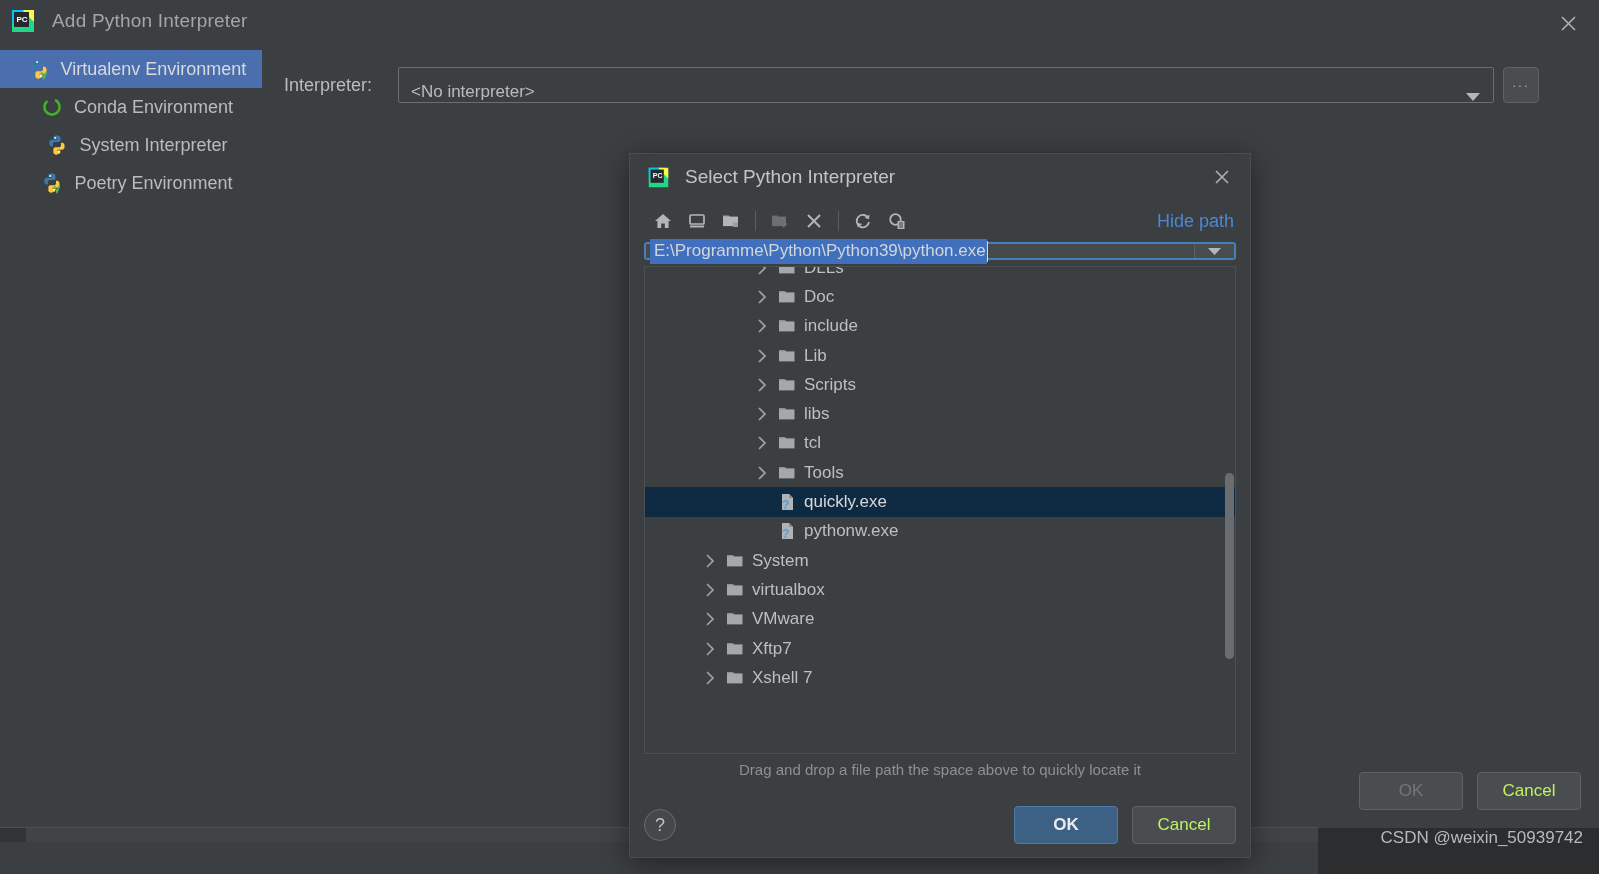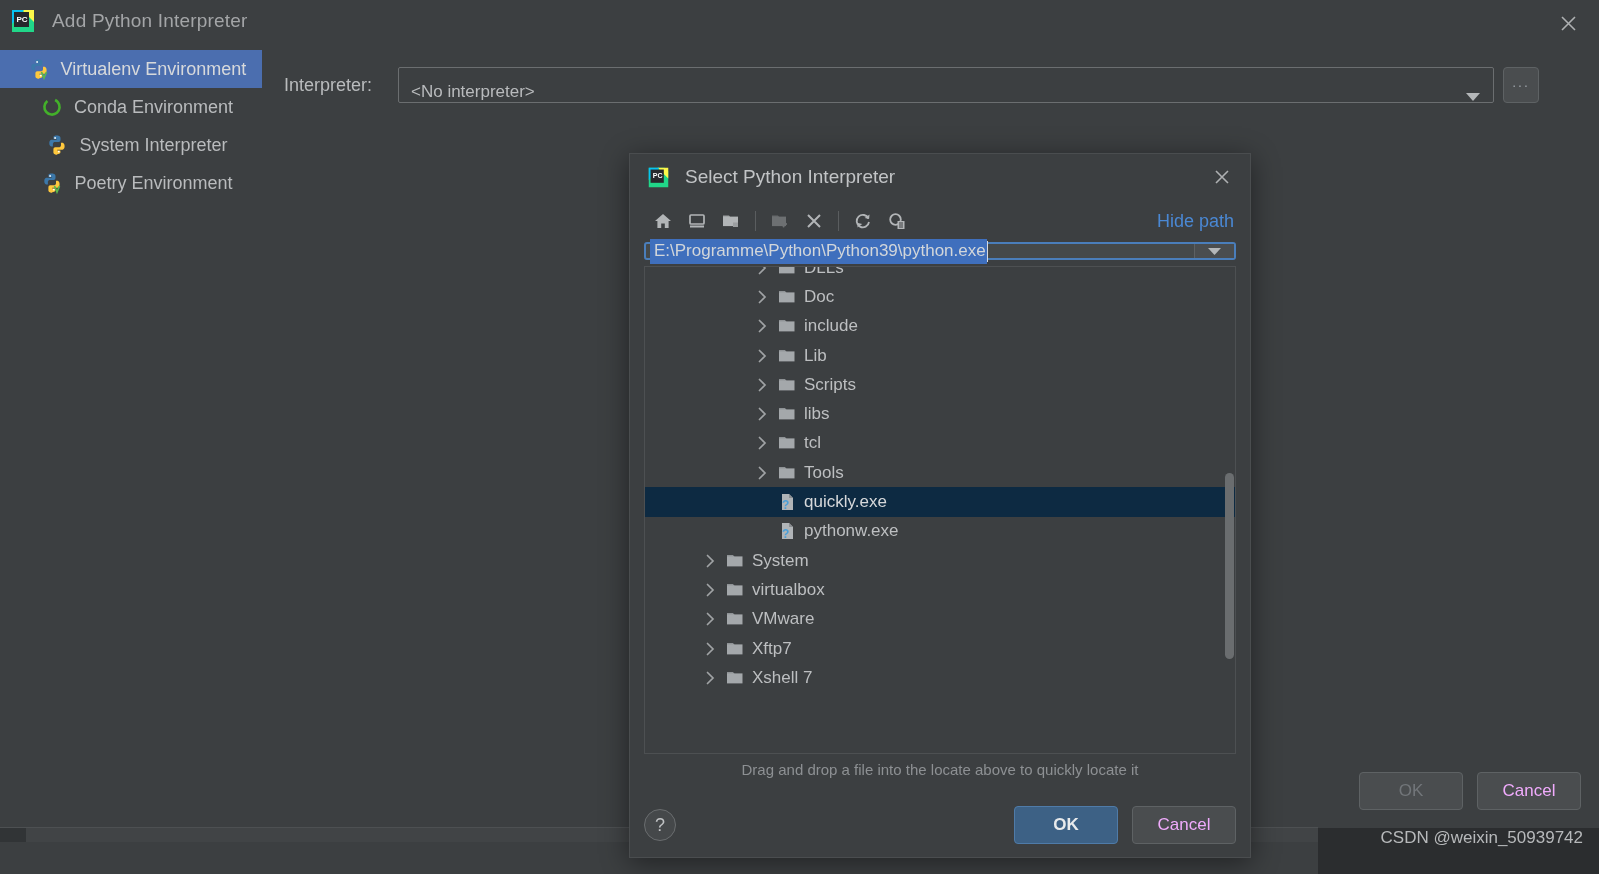--- a/index.html
+++ b/index.html
@@ -70,21 +70,21 @@
     position: absolute; left: 0; top: 827px; width: 1318px; height: 1px; background: #4d5052;
   }
   .main-strip {
     position: absolute; left: 0; top: 828px; width: 1318px; height: 14px; background: #414446;
   }
   .main-strip .nub { width: 26px; height: 14px; background: #313436; }
   .main-buttons { position: absolute; right: 18px; top: 772px; display: flex; gap: 14px; }
   .btn {
     height: 38px; min-width: 104px; padding: 0 18px;
     border: 1px solid #5e6264; border-radius: 4px; background: #4a4d4f;
-    color: #f0abfc; font-size: 17px; cursor: pointer;
+    color: #bef264; font-size: 17px; cursor: pointer;
     display: flex; align-items: center; justify-content: center;
     font-family: "Liberation Sans", sans-serif;
   }
   .btn.disabled { color: #72767a; cursor: default; }
 
   .watermark {
     position: absolute; right: 16px; bottom: 26px;
     font-size: 17px; color: #b7b9bb;
   }
   .wm-bar {
@@ -573,21 +573,21 @@
               <path d="M1 2h6l1.6 2.1H1z" fill="#8e9295"></path>
               <path d="M1 3.4h15.5v10H1z" fill="#a4a8ab"></path>
             </svg>
           </span>
           <span class="nm">Xshell 7</span>
         </div>
       </div>
     <div class="scrollthumb" style="top:206px;height:186px;"></div>
   </div>
 
-  <div class="hint">Drag and drop a file into the locate above to quickly locate it</div>
+  <div class="hint">Drag and drop a file path the space above to quickly locate it</div>
 
   <div class="dlg-footer">
     <div class="help-btn">?</div>
     <div class="sp"></div>
     <div class="btn btn-primary" style="margin-right:14px;">OK</div>
     <div class="btn">Cancel</div>
   </div>
 </div>
 
 </body></html>

